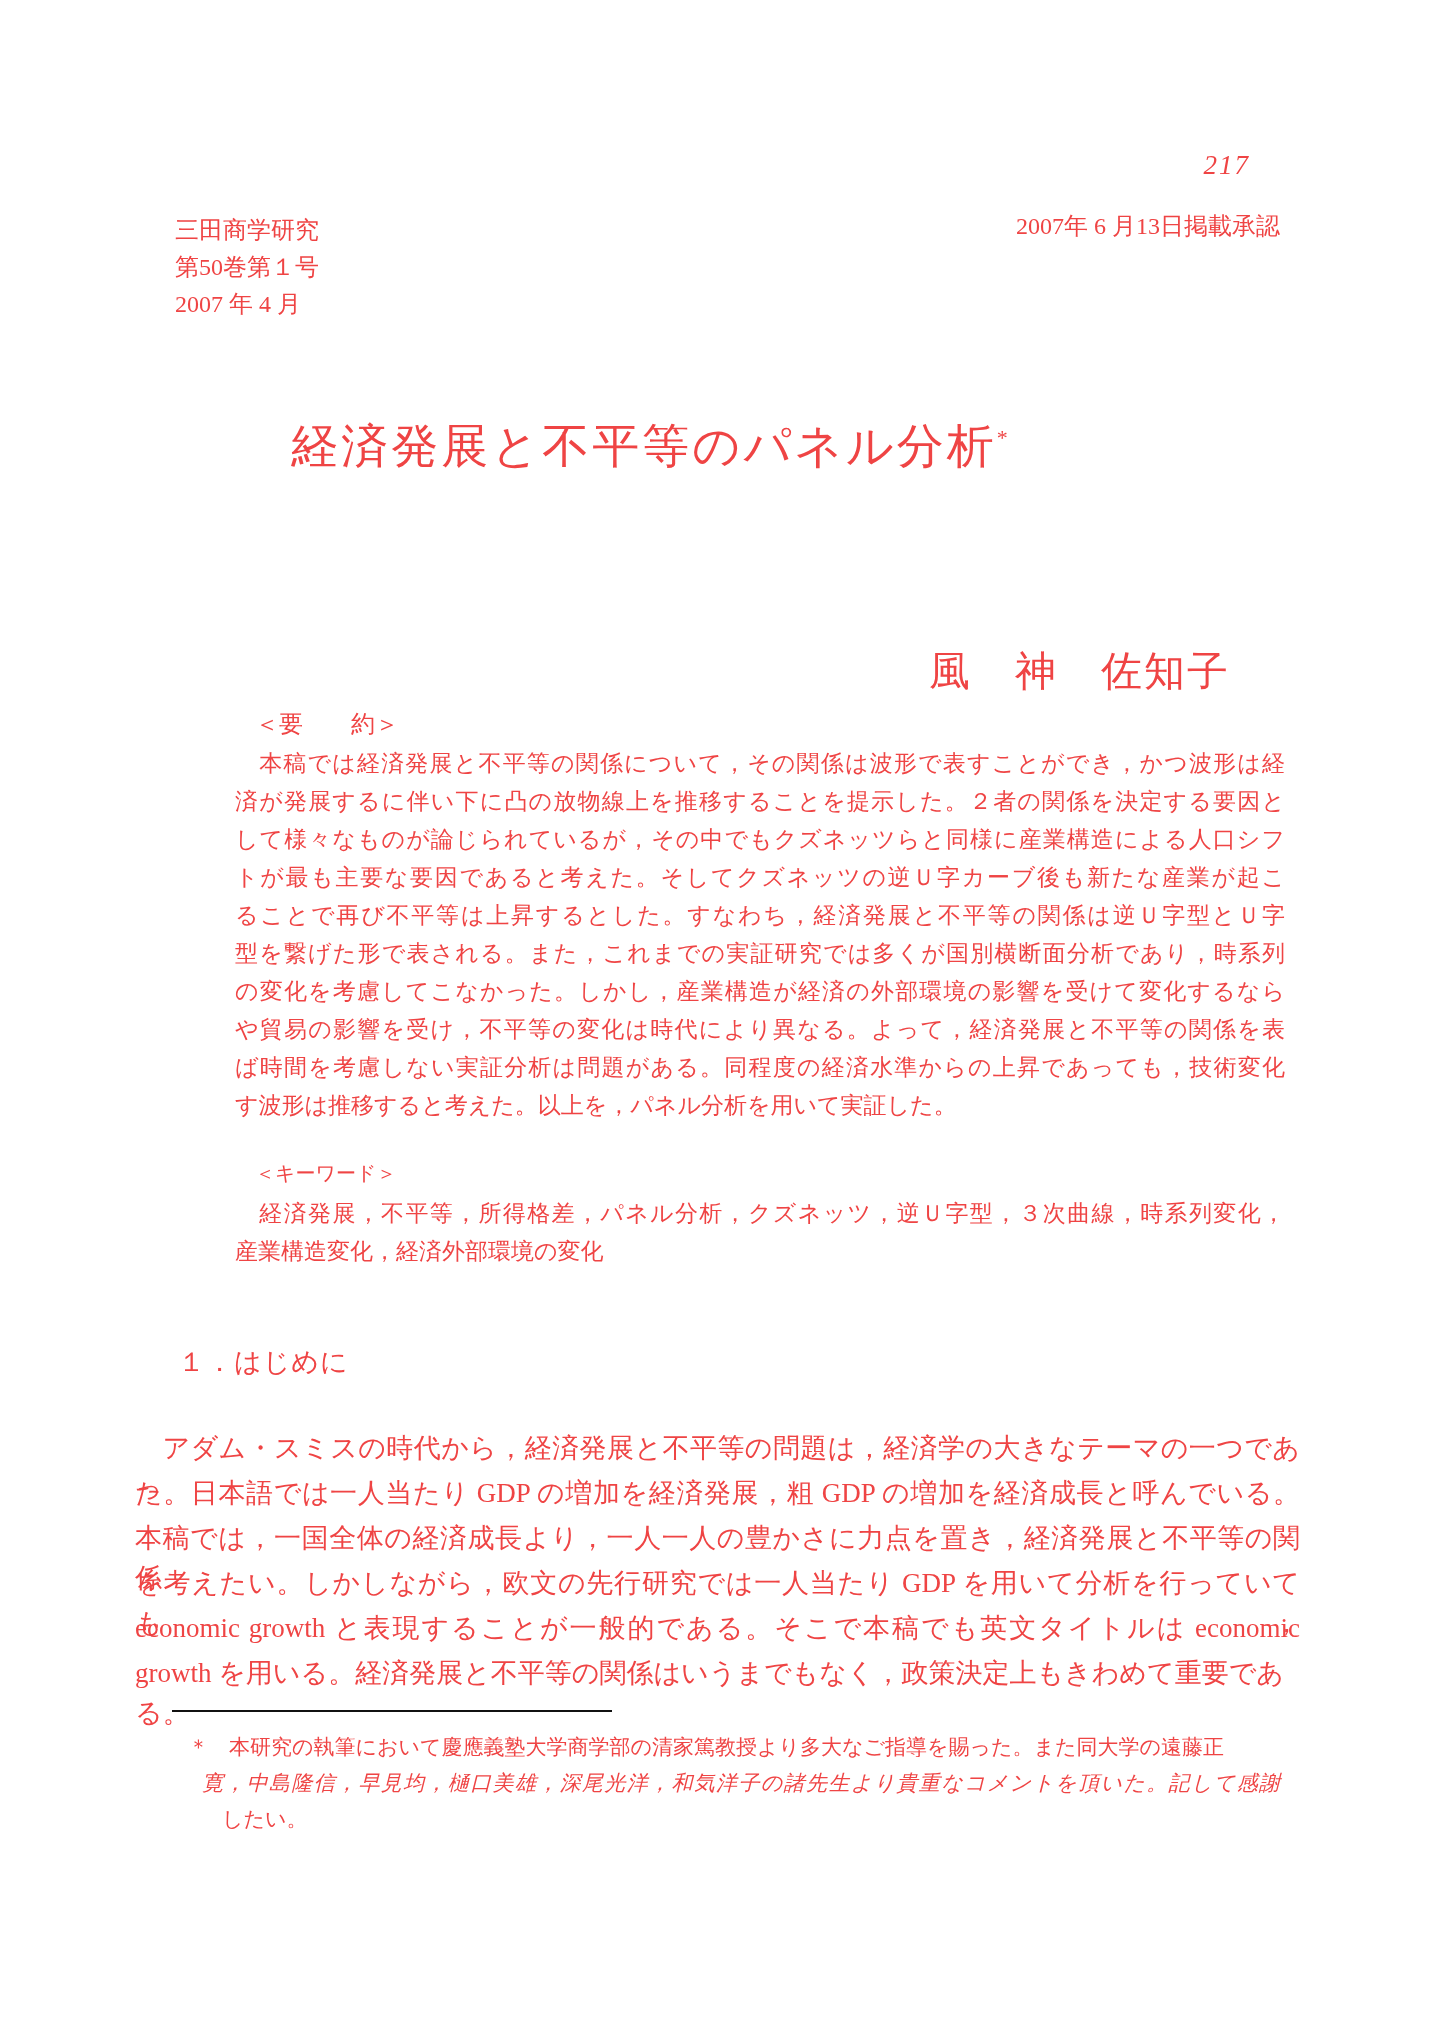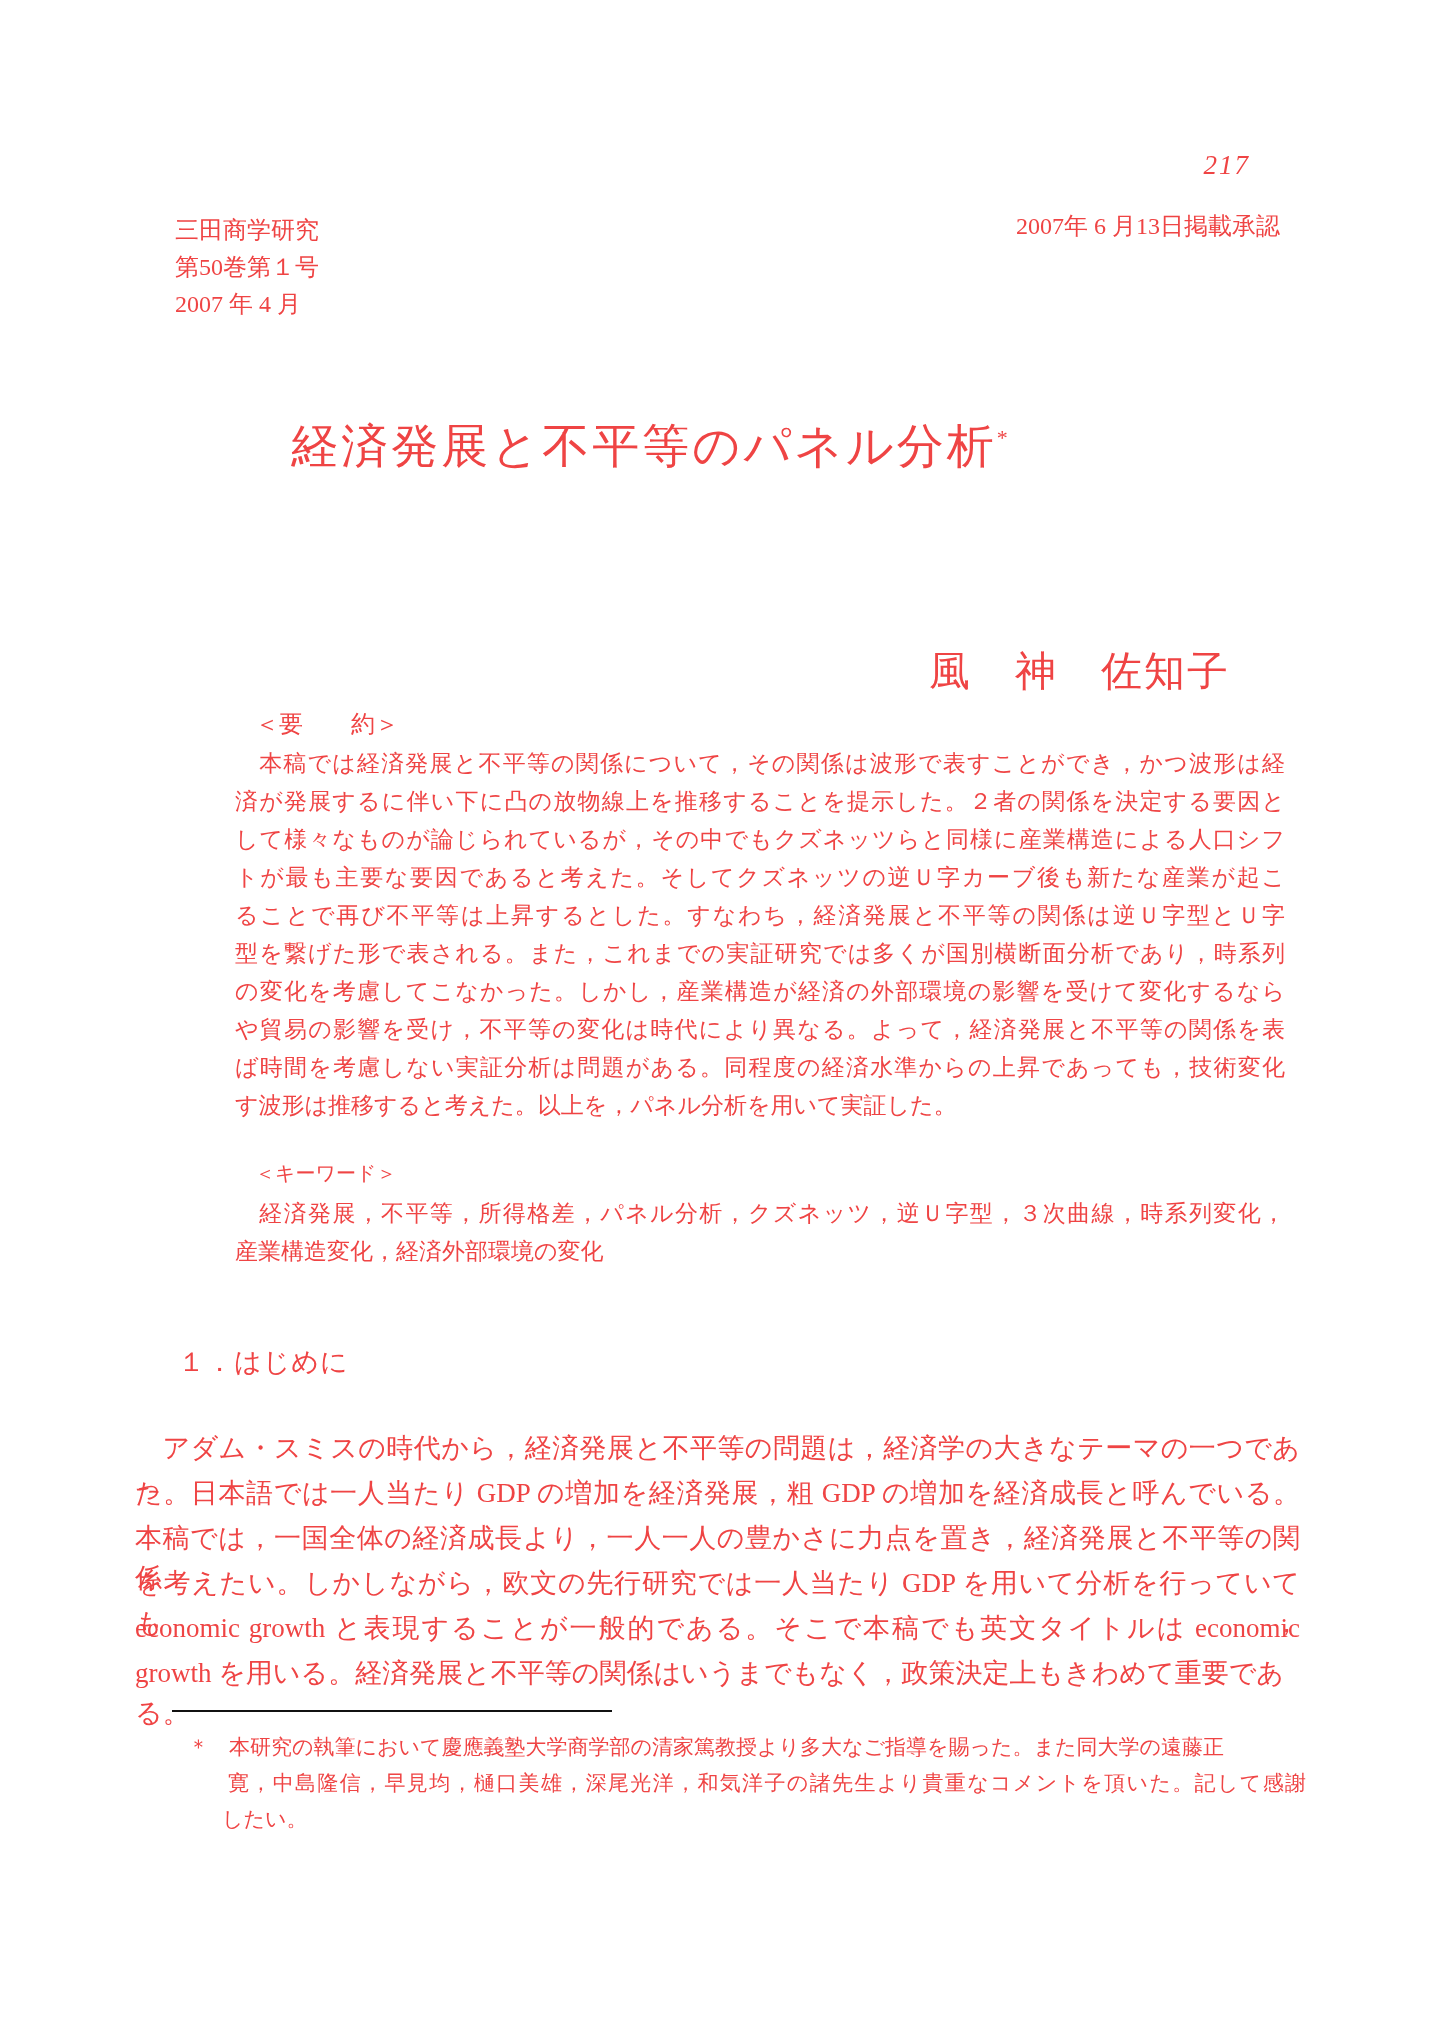--- a/index.html
+++ b/index.html
@@ -83,21 +83,21 @@
     width:440px;height:0;
     border-top:2px solid #111;
   }
   .footnote{
     top:1732px;left:188px;width:1112px;
     font-size:21px;
   }
   .footnote .ln{height:36px;line-height:30px;}
   .fn-gap{display:inline-block;width:20px;}
   .fn-cont{padding-left:34px;}
-  .fn-l2{width:1078px;margin-left:40px;}
+  .fn-l2{width:1078px;margin-left:14px;font-style:italic;}
 </style>
 </head>
 <body>
 
 <div class="page">
 
   <div class="abs pageno">217</div>
 
   <div class="abs journal"><div>三田商学研究</div><div>第50巻第１号</div><div>2007 年 4 月</div></div>
 

